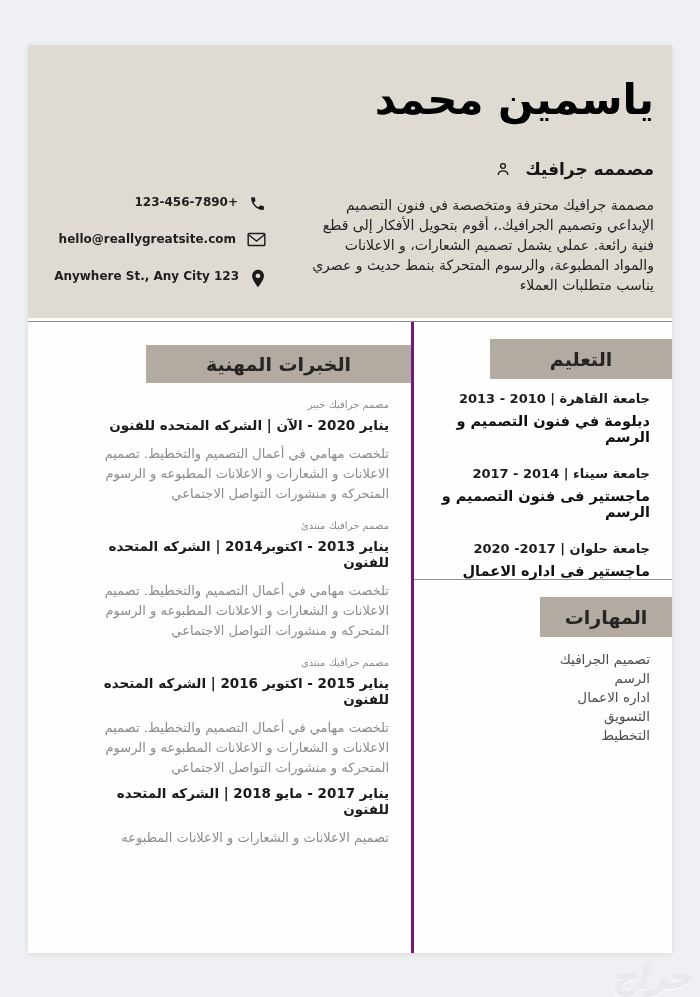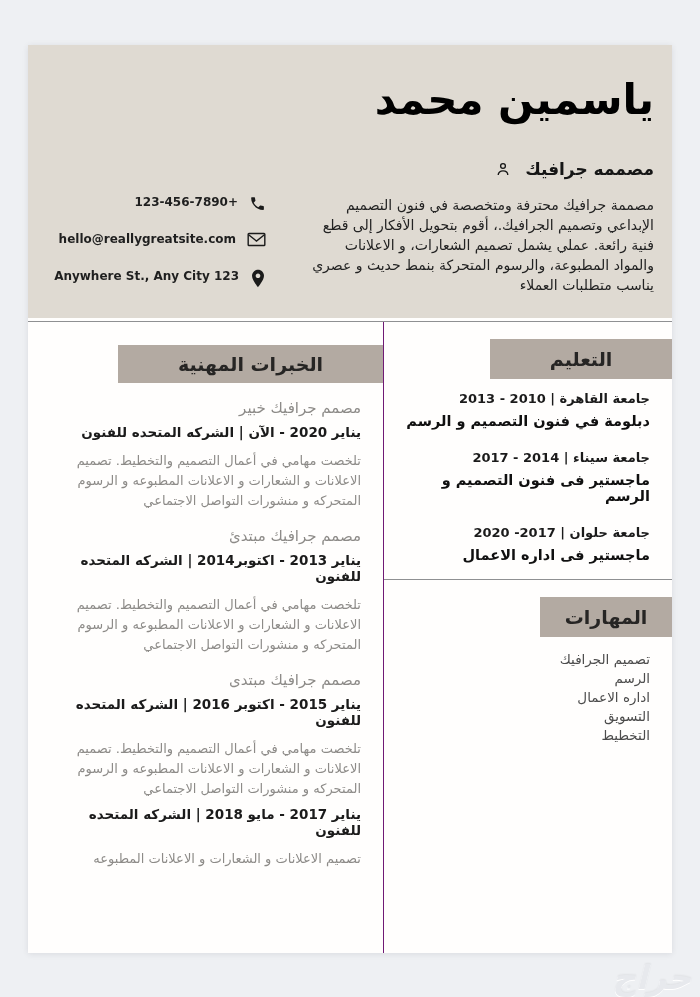--- a/index.html
+++ b/index.html
@@ -39,33 +39,33 @@
     font-size:12px; font-weight:bold; color:#1f1f1f; white-space:nowrap;
   }
   .contact-row svg { display:block; flex:none; }
   .summary {
     position:absolute; top:150px; right:18px; width:352px;
     direction:rtl; text-align:right;
     font-size:14px; line-height:20px; color:#222222;
   }
   
   .hrule { height:1px; background:#8f9092; margin-top:3px; }
-  .columns { display:flex; height:631px; }
+  .columns { display:flex; height:631px;padding-left:28px; }
   .col-exp { width:355px; position:relative; }
-  .col-right { flex:1; border-left:1px solid #701a75; display:flex; flex-direction:column; }
+  .col-right { flex:1; border-left:3px solid #701a75; display:flex; flex-direction:column; }
   .badge {
     background:#b3aaa2; color:#262524;
     display:flex; align-items:center; justify-content:center;
     font-weight:bold; font-size:19px; direction:rtl;
   }
   .exp-badge { width:265px; height:38px; margin:23px 0 0 auto; }
   .edu-badge { width:182px; height:40px; margin:17px 0 0 auto; }
   .skills-badge { width:132px; height:40px; margin:17px 0 0 auto; }
   .exp-body { padding:0 22px 0 30px; direction:rtl; text-align:right; }
-  .job-title { font-size:15px; color:#8d8b88; margin-top:16px; }
+  .job-title { font-size:10px; color:#8d8b88; margin-top:16px; }
   .job-meta  { font-size:13.5px; font-weight:bold; color:#1b1b1b; margin-top:7px; }
   .job-desc  { font-size:13px; color:#8d8b88; line-height:20px; margin-top:11px; }
   .edu-sec { height:258px; border-bottom:1px solid #8f9092; }
   .edu-body { padding:0 22px; direction:rtl; text-align:right; }
   .edu-item { margin-top:21px; }
   .edu-item:first-child { margin-top:12px; }
   .edu-school { font-size:13px; font-weight:bold; color:#1b1b1b; }
   .edu-degree { font-size:14.5px; font-weight:bold; color:#101010; margin-top:7px; }
   .skills-body { padding:0 22px; direction:rtl; text-align:right; margin-top:13px; }
   .skill-item { font-size:13.5px; color:#4c4c4c; line-height:19px; }

